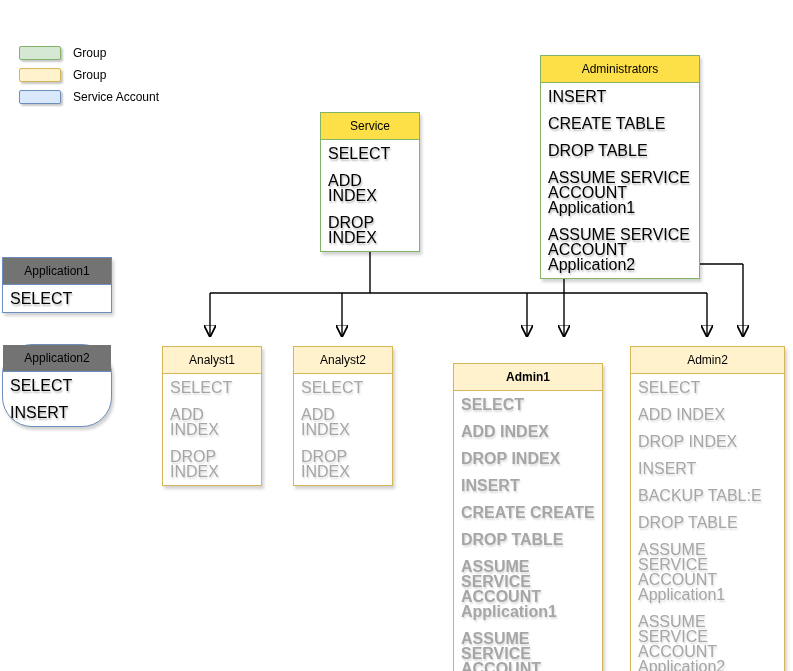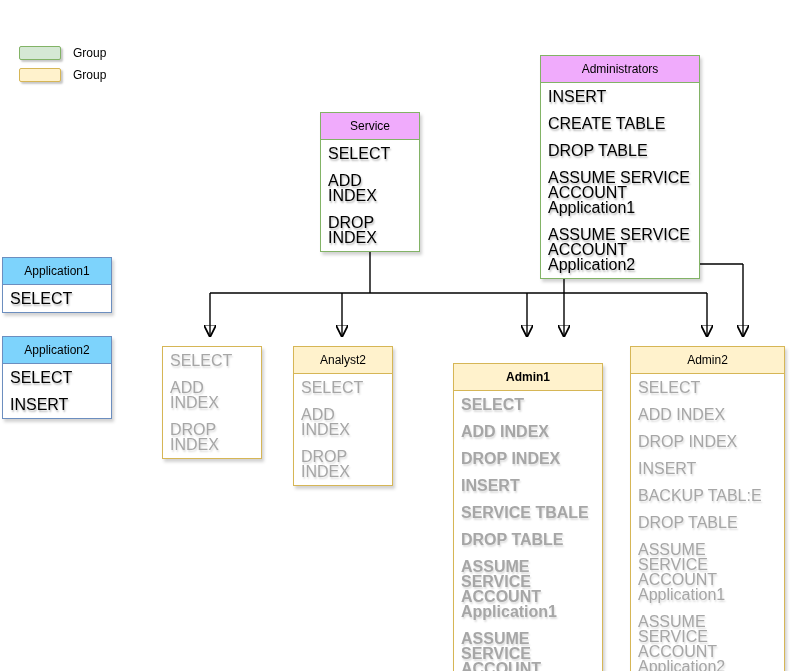--- a/index.html
+++ b/index.html
@@ -41,23 +41,23 @@
   .box.user    { border:1px solid #d6b656; }
   .box.service { border:1px solid #6c8ebf; }
 
   .hdr {
     height:27px;
     box-sizing:border-box;
     display:flex; align-items:center; justify-content:center;
     border-bottom:1px solid;
     font-size:12px;
   }
-  .box.group   .hdr { background:#f0abfc; border-color:#82b366; }
+  .box.group   .hdr { background:#fde047; border-color:#82b366; }
   .box.user    .hdr { background:#fff2cc; border-color:#d6b656; }
-  .box.service .hdr { background:#7dd3fc; border-color:#6c8ebf; }
+  .box.service .hdr { background:#737373; border-color:#6c8ebf; }
 
   .items { padding:0; }
   .item {
     padding:6px 7px;
     line-height:15px;
     font-size:16px;
     color:#000000;
     text-shadow:1px 2px 2px rgba(0,0,0,0.28);
     white-space:normal;
   }
@@ -82,20 +82,24 @@
 
   <div class="legend">
     <div class="legend-row">
       <span class="swatch group"></span>
       <span class="legend-label">Group</span>
     </div>
     <div class="legend-row">
       <span class="swatch user"></span>
       <span class="legend-label">Group</span>
     </div>
+    <div class="legend-row">
+      <span class="swatch service"></span>
+      <span class="legend-label">Service Account</span>
+    </div>
   </div>
 
   <svg id="edges" viewBox="0 0 793 671" xmlns="http://www.w3.org/2000/svg">
     <defs>
       <marker id="arrow" viewBox="0 0 10 10" refX="9" refY="5" markerWidth="9" markerHeight="9" orient="auto">
         <path d="M0,0 L10,5 L0,10 z" fill="#000000" stroke="none"></path>
       </marker>
     </defs>
 
     <path d="M370,193 L370,257"></path>
@@ -131,29 +135,30 @@
       </div>
   </div>
 
   <div class="box service" style="left:2px; top:221px; width:110px;">
     <div class="hdr">Application1</div>
     <div class="items">
         <div class="item">SELECT</div>
       </div>
   </div>
 
-  <div class="box service" style="left:2px; top:300px; width:110px;">
+  <div class="box service" style="left:2px; top:308px; width:110px;border-radius:30px;">
     <div class="hdr">Application2</div>
     <div class="items">
         <div class="item">SELECT</div>
         <div class="item">INSERT</div>
       </div>
   </div>
 
   <div class="box user" style="left:162px; top:310px; width:100px;">
+    <div class="hdr">Analyst1</div>
     <div class="items">
         <div class="item muted">SELECT</div>
         <div class="item muted">ADD INDEX</div>
         <div class="item muted">DROP INDEX</div>
       </div>
   </div>
 
   <div class="box user" style="left:293px; top:310px; width:100px;">
     <div class="hdr">Analyst2</div>
     <div class="items">
@@ -163,21 +168,21 @@
       </div>
   </div>
 
   <div class="box user" style="left:453px; top:327px; width:150px;font-weight:bold;">
     <div class="hdr">Admin1</div>
     <div class="items">
         <div class="item muted">SELECT</div>
         <div class="item muted">ADD INDEX</div>
         <div class="item muted">DROP INDEX</div>
         <div class="item muted">INSERT</div>
-        <div class="item muted">SERVICE TBALE</div>
+        <div class="item muted">CREATE CREATE</div>
         <div class="item muted">DROP TABLE</div>
         <div class="item muted">ASSUME SERVICE ACCOUNT Application1</div>
         <div class="item muted">ASSUME SERVICE ACCOUNT Application2</div>
       </div>
   </div>
 
   <div class="box user" style="left:630px; top:310px; width:155px;">
     <div class="hdr">Admin2</div>
     <div class="items">
         <div class="item muted">SELECT</div>

